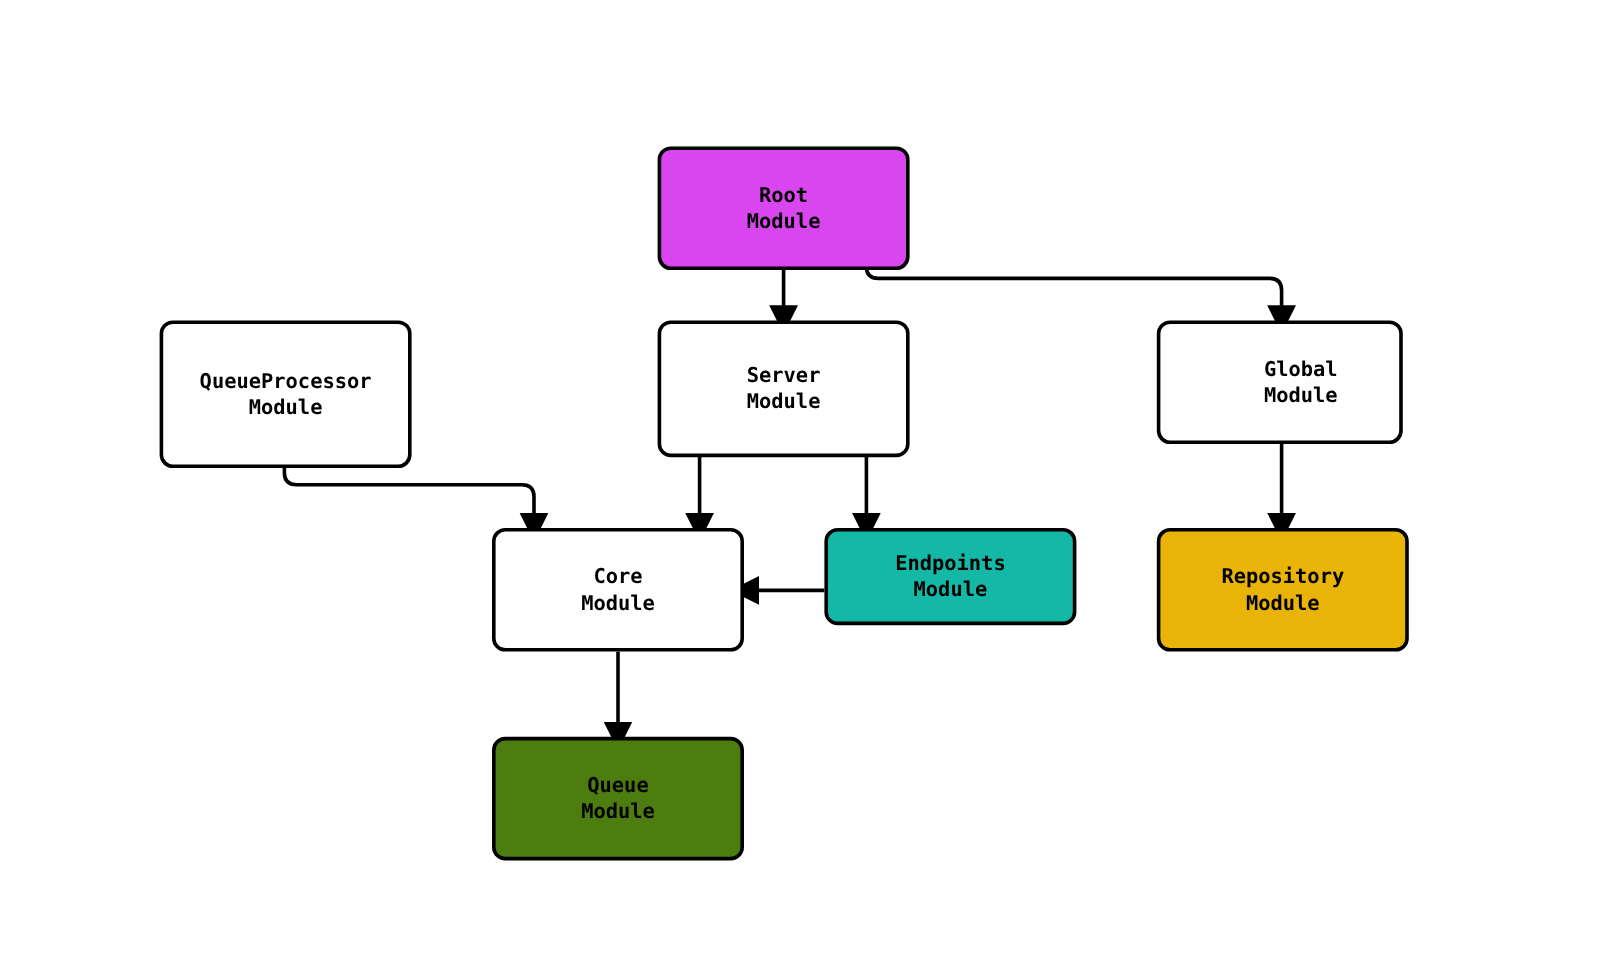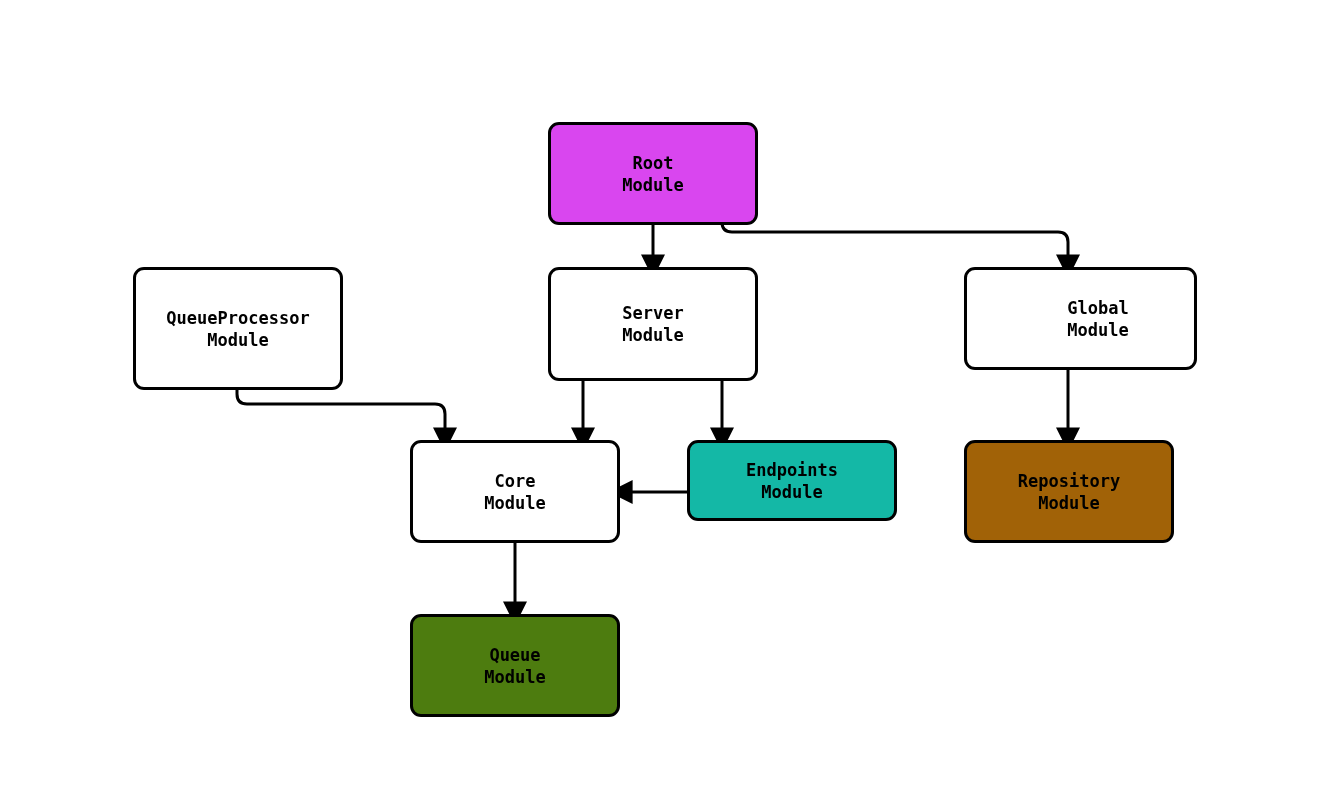--- a/index.html
+++ b/index.html
@@ -81,36 +81,36 @@
   <div class="node" style="left: 133px; top: 267px; width: 210px; height: 123px; border-color: rgb(0, 0, 0); background: rgb(255, 255, 255); border-width: 3px; border-radius: 11px;">
     <span class="node-label">QueueProcessor
 Module</span>
   </div>
 
   <div class="node" style="left: 548px; top: 267px; width: 210px; height: 114px; border-color: rgb(0, 0, 0); background: rgb(255, 255, 255); border-width: 3px; border-radius: 11px;">
     <span class="node-label">Server
 Module</span>
   </div>
 
-  <div class="node" style="left: 964px; top: 267px; width: 233px; height: 103px; border-color: rgb(0, 0, 0); background: rgb(255, 255, 255); border-width: 3px; border-radius: 11px; padding-left: 35px;">
+  <div class="node" style="left: 964px; top: 267px; width: 205px; height: 103px; border-color: rgb(0, 0, 0); background: rgb(255, 255, 255); border-width: 3px; border-radius: 11px; padding-left: 35px;">
     <span class="node-label">Global
 Module</span>
   </div>
 
   <div class="node" style="left: 410px; top: 440px; width: 210px; height: 103px; border-color: rgb(0, 0, 0); background: rgb(255, 255, 255); border-width: 3px; border-radius: 11px;">
     <span class="node-label">Core
 Module</span>
   </div>
 
   <div class="node" style="left: 687px; top: 440px; width: 210px; height: 81px; border-color: rgb(0, 0, 0); background: #14b8a6; border-width: 3px; border-radius: 11px;">
     <span class="node-label">Endpoints
 Module</span>
   </div>
 
-  <div class="node" style="left: 964px; top: 440px; width: 210px; height: 103px; border-color: rgb(0, 0, 0); background: #a16207; border-width: 3px; border-radius: 11px;">
+  <div class="node" style="left: 964px; top: 440px; width: 210px; height: 103px; border-color: rgb(0, 0, 0); background: #eab308; border-width: 3px; border-radius: 11px;">
     <span class="node-label">Repository
 Module</span>
   </div>
 
   <div class="node" style="left: 410px; top: 614px; width: 210px; height: 103px; border-color: rgb(0, 0, 0); background: #4d7c0f; border-width: 3px; border-radius: 11px;">
     <span class="node-label">Queue
 Module</span>
   </div>
 
 </div>

